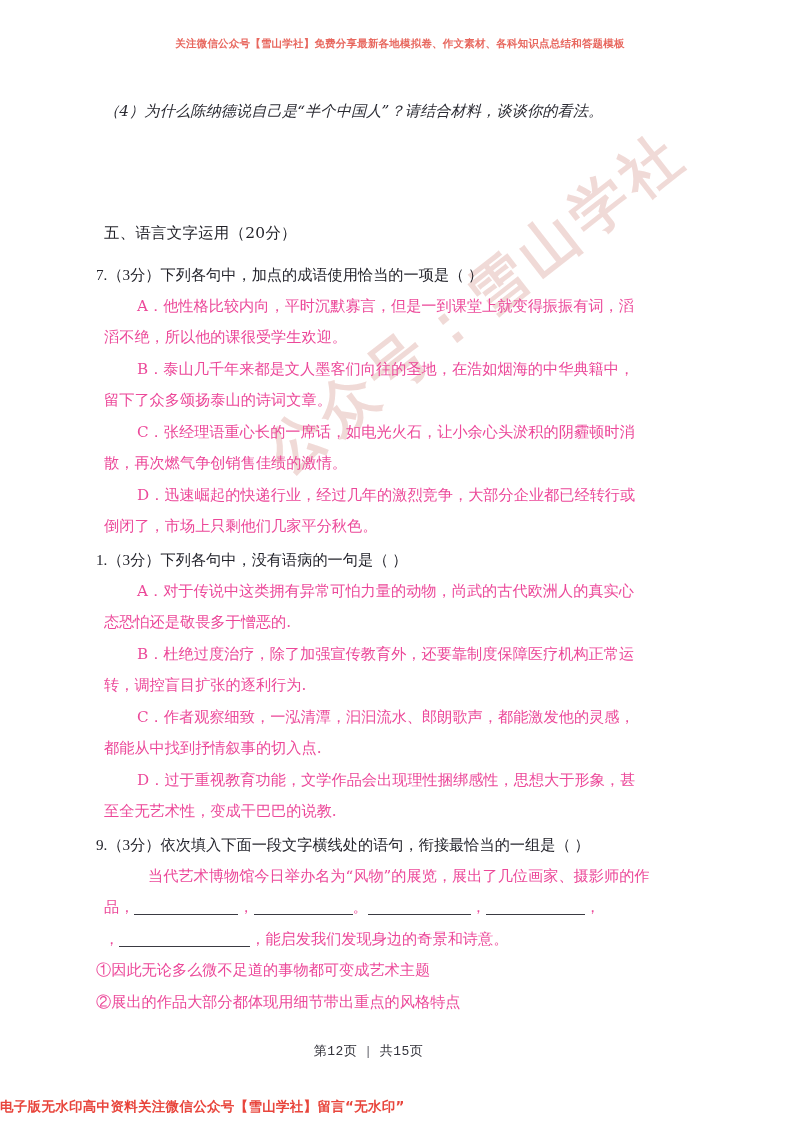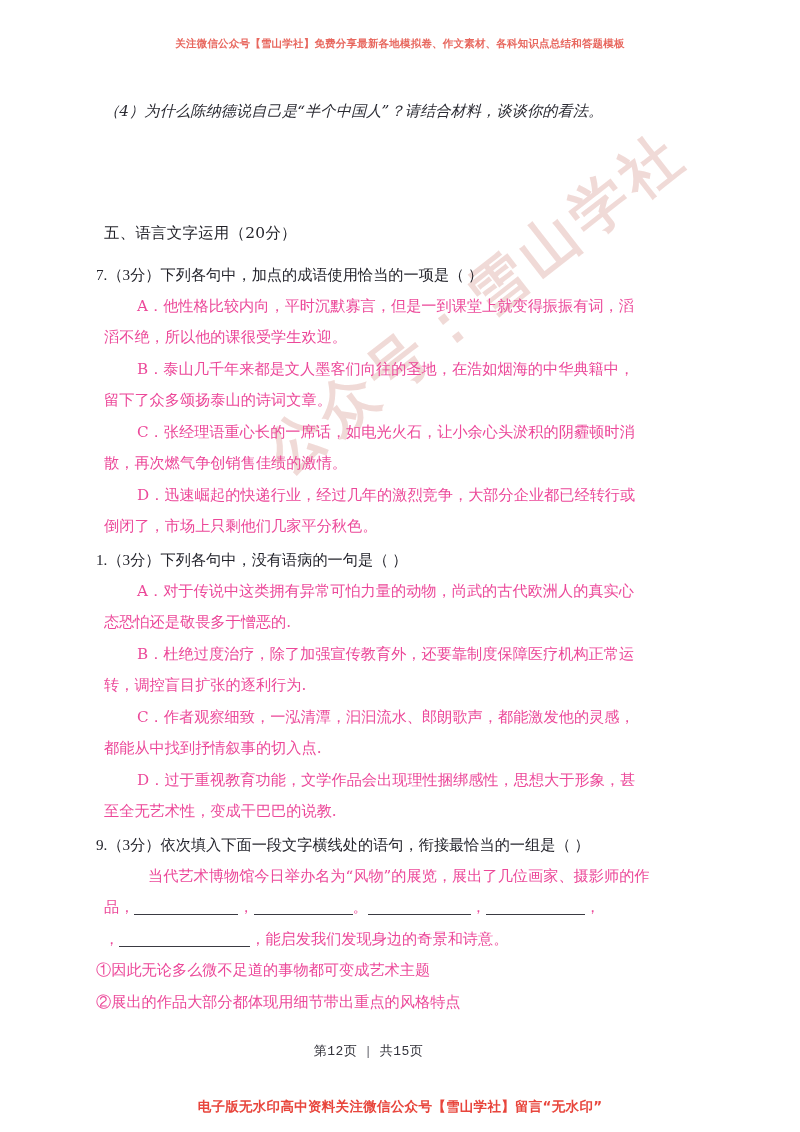--- a/index.html
+++ b/index.html
@@ -32,21 +32,20 @@
     color: #e8685f;
     letter-spacing: 0.2px;
     white-space: nowrap;
     margin-top: 28px;
   }
   .promo-bottom {
     position: absolute;
     top: 1098px;
     left: 0;
     width: 800px;
-    text-align: center;
     font-family: "DejaVu Sans", "Liberation Sans", sans-serif;
     font-size: 13.5px;
     font-weight: bold;
     color: #e8453c;
     letter-spacing: 0.3px;
     white-space: nowrap;
   }
 
   
   .watermark {

